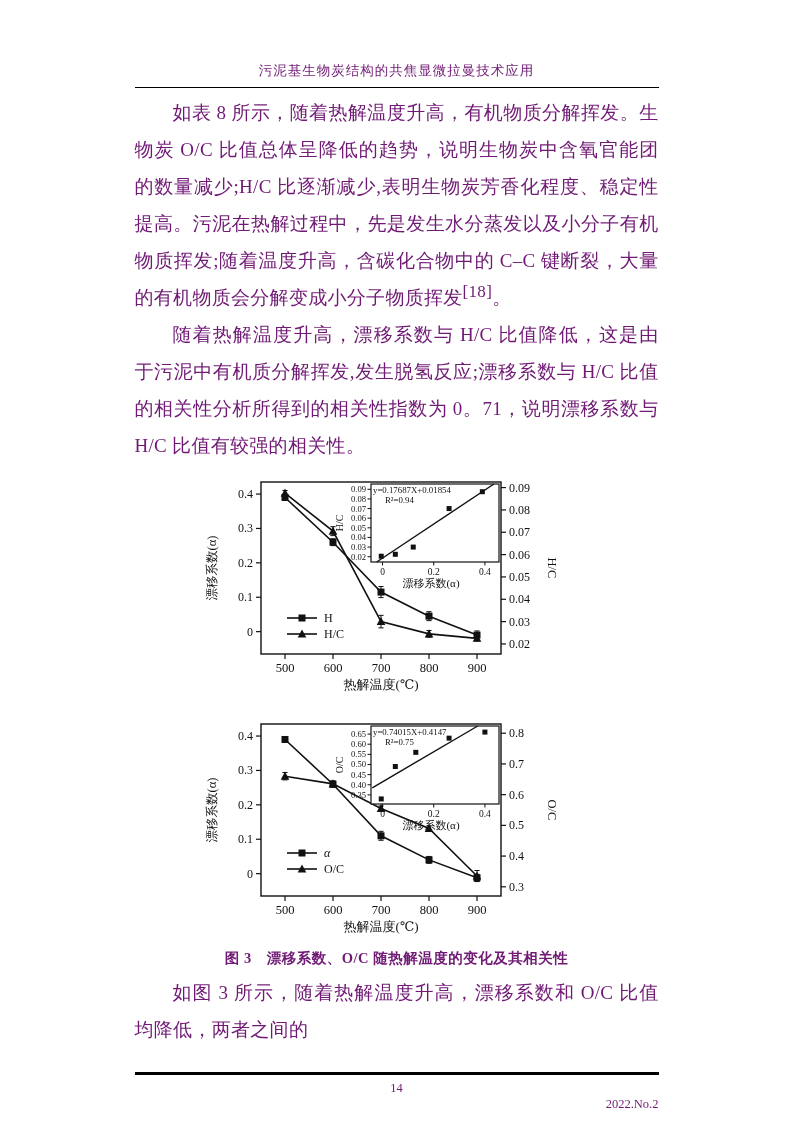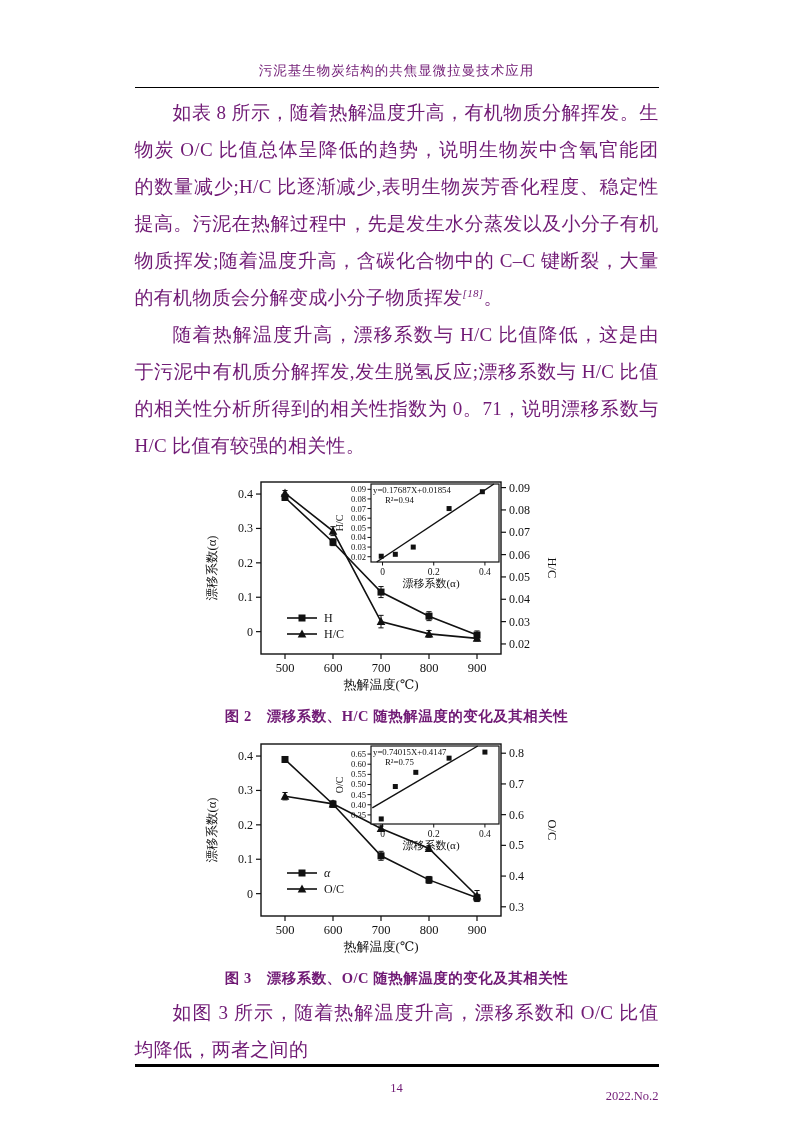--- a/index.html
+++ b/index.html
@@ -24,39 +24,38 @@
   .body-text { margin-top: 6px; }
   .body-text p {
     margin: 0;
     font-size: 19px;
     line-height: 37px;
     text-align: justify;
     text-indent: 2em;
     letter-spacing: 0.3px;
   }
   .body-text p sup {
-    font-size: 11px;
+    font-size: 17px;
     vertical-align: super;
     line-height: 0;
-    font-style: italic;
   }
   figure { margin: 4px 0 2px 0; text-align: center; }
   figure .chart-mount { line-height: 0; }
   figcaption {
     font-size: 14.5px;
     font-weight: bold;
     margin-top: 1px;
     letter-spacing: 0.5px;
   }
   svg text { font-family: "Liberation Serif", "DejaVu Serif", serif; fill: #111; }
   .footer {
     position: absolute;
     left: 63px; right: 63px; bottom: 42px;
     border-top: 3px solid #000;
-    padding-top: 14px;
+    padding-top: 6px;
     font-size: 12.5px;
   }
   .footer .page-num { display: block; text-align: center; }
   .footer .issue { position: absolute; right: 0; top: 22px; }
 </style>
 </head>
 <body>
 
 <div class="page">
 
@@ -184,21 +183,20 @@
           <text x="230" y="119" text-anchor="middle" font-size="11">漂移系数(α)</text>
           <line x1="175.6725414145983" y1="94" x2="292.91119127042464" y2="16" stroke="#111" stroke-width="1.4"></line>
           <rect x="177.74" y="85.72222222222223" width="5" height="5" fill="#111"></rect>
           <rect x="191.82" y="83.7962962962963" width="5" height="5" fill="#111"></rect>
           <rect x="209.74" y="76.57407407407408" width="5" height="5" fill="#111"></rect>
           <rect x="245.57999999999998" y="38.05555555555555" width="5" height="5" fill="#111"></rect>
           <rect x="278.86" y="21.20370370370371" width="5" height="5" fill="#111"></rect>
           <text x="172" y="25" font-size="8.8">y=0.17687X+0.01854</text>
           <text x="184" y="35" font-size="8.8">R²=0.94</text>
         </svg></div>
-    <figcaption>图 2　漂移系数、H/C 随热解温度的变化及其相关性</figcaption>
   </figure>
 
   <figure>
     <div class="chart-mount" id="fig3-mount"><svg viewBox="0 0 392 238" width="392" height="238">
           <rect x="60" y="14" width="240" height="172" fill="none" stroke="#111" stroke-width="1.4"></rect>
           <line x1="84" y1="186" x2="84" y2="191" stroke="#111" stroke-width="1.2"></line>
           <text x="84" y="204" text-anchor="middle" font-size="12.5">500</text>
           <line x1="132" y1="186" x2="132" y2="191" stroke="#111" stroke-width="1.2"></line>
           <text x="132" y="204" text-anchor="middle" font-size="12.5">600</text>
           <line x1="180" y1="186" x2="180" y2="191" stroke="#111" stroke-width="1.2"></line>

